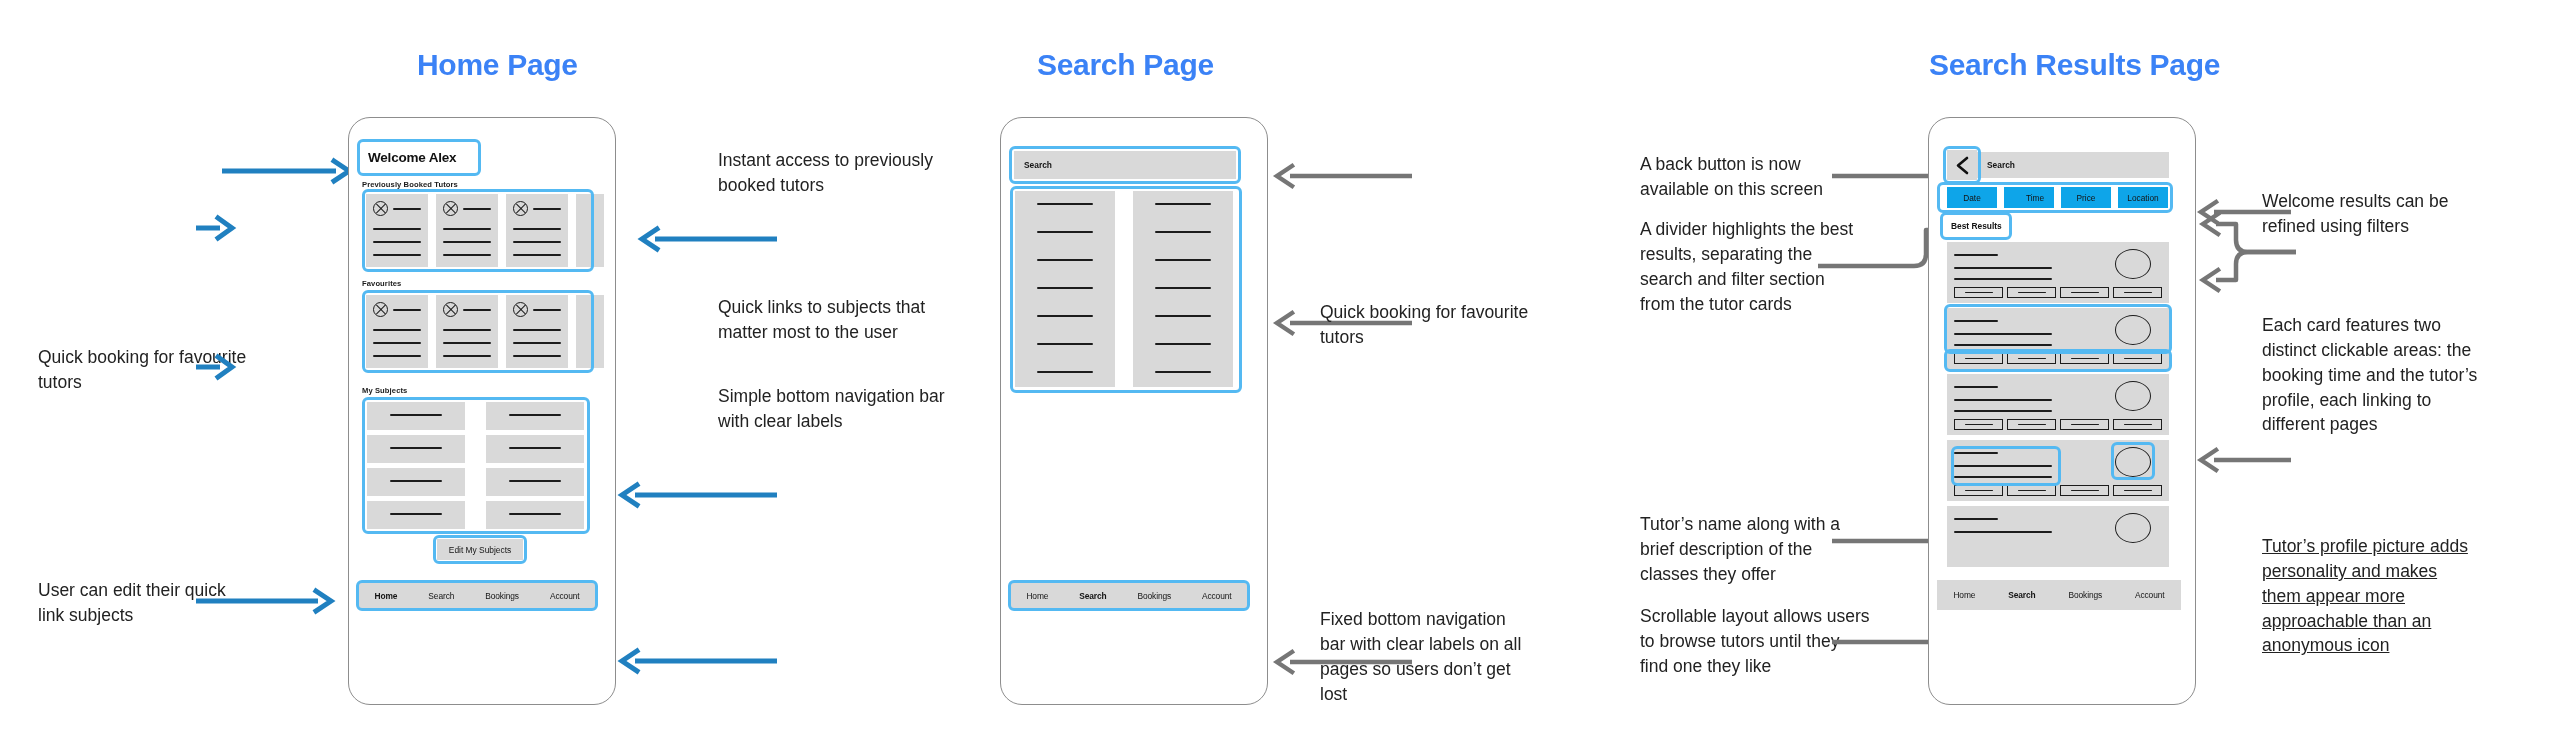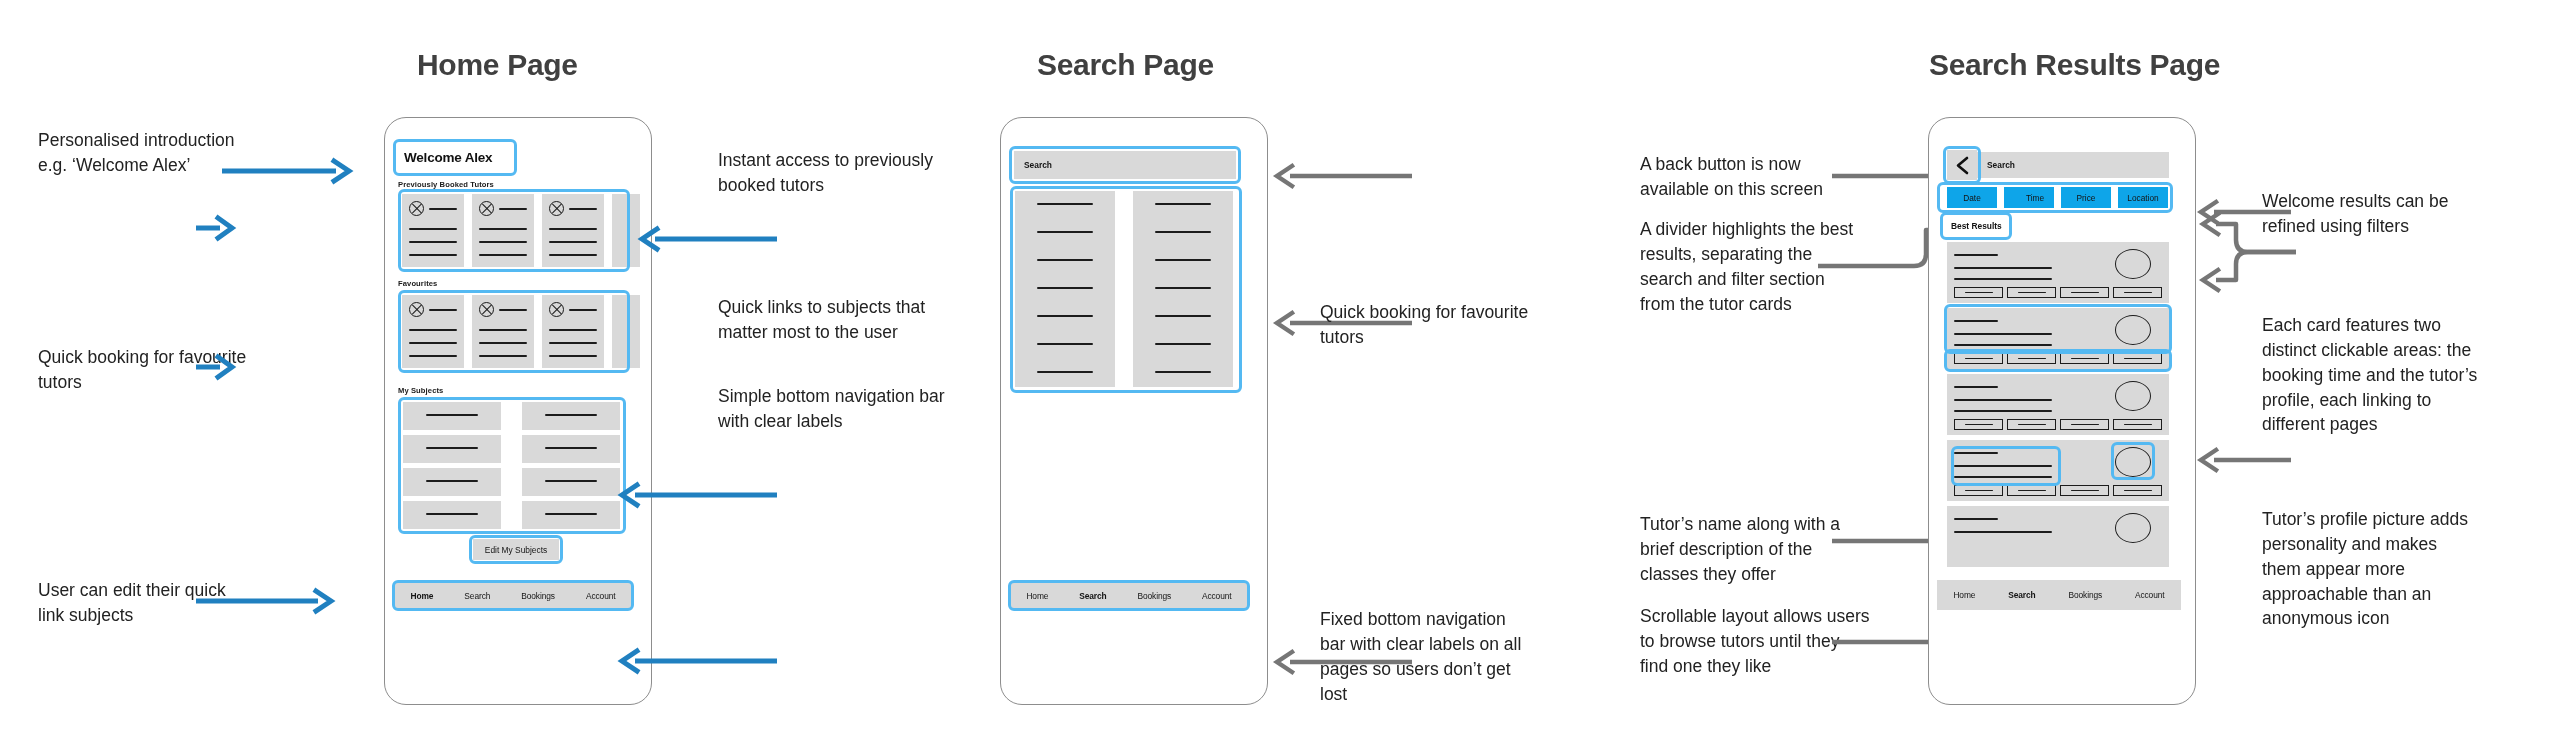--- a/index.html
+++ b/index.html
@@ -10,21 +10,21 @@
     overflow: hidden;
   }
 
   .board { position: relative; width: 2551px; height: 748px; }
 
   
   .page-title {
     position: absolute;
     font-size: 30px;
     font-weight: bold;
-    color: #404040;
+    color: #3b82f6;
     letter-spacing: -0.3px;
     white-space: nowrap;
   }
 
   
   .note {
     position: absolute;
     font-size: 17.5px;
     line-height: 1.42;
     color: #222222;
@@ -156,21 +156,20 @@
 </style>
 </head>
 <body>
 
 <div class="board">
 
   <div class="page-title" style="left:417px; top:48px;">Home Page</div>
   <div class="page-title" style="left:1037px; top:48px;">Search Page</div>
   <div class="page-title" style="left:1929px; top:48px;">Search Results Page</div>
 
-  <div class="note" style="left:38px; top:128px; width:220px;">Personalised introduction e.g. ‘Welcome Alex’</div>
   <div class="note" style="left:38px; top:345px; width:215px;">Quick booking for favourite tutors</div>
   <div class="note" style="left:38px; top:578px; width:210px;">User can edit their quick link subjects</div>
 
   <div class="arrow" style="left:222px; top:160px;">
     <svg width="132" height="22" viewBox="0 0 132 22">
       <line x1="0" y1="11" x2="114" y2="11" stroke="#2080c0" stroke-width="5"></line>
       <polyline points="112,1 127,11 112,21" fill="none" stroke="#2080c0" stroke-width="5" stroke-linecap="square"></polyline>
     </svg>
   </div>
   <div class="arrow" style="left:196px; top:217px;">
@@ -185,21 +184,21 @@
       <polyline points="22,1 36,11 22,21" fill="none" stroke="#2080c0" stroke-width="5" stroke-linecap="square"></polyline>
     </svg>
   </div>
   <div class="arrow" style="left:196px; top:590px;">
     <svg width="140" height="22" viewBox="0 0 140 22">
       <line x1="0" y1="11" x2="122" y2="11" stroke="#2080c0" stroke-width="5"></line>
       <polyline points="120,1 135,11 120,21" fill="none" stroke="#2080c0" stroke-width="5" stroke-linecap="square"></polyline>
     </svg>
   </div>
 
-  <div class="phone" style="left:384px; top:117px; width:268px; height:588px;">
+  <div class="phone" style="left:348px; top:117px; width:268px; height:588px;">
     <div class="screen">
 
       <div class="welcome" style="left:12px; top:25px; width:116px; height:29px;">Welcome Alex</div>
       <div class="hl" style="left:8px; top:21px; width:124px; height:37px;"></div>
 
       <div class="sect-label" style="left:13px; top:62px;">Previously Booked Tutors</div>
 
       <div class="tcard" style="left:17px; top:76px; width:62px; height:73px;">
         <div class="av" style="left:7px; top:7px; width:15px; height:15px;"></div>
         <div class="line-dark" style="position:absolute; left:27px; top:14px; width:28px;"></div>
@@ -562,15 +561,15 @@
     </svg>
   </div>
   <div class="note" style="left:2262px; top:313px; width:218px;">Each card features two distinct clickable areas: the booking time and the tutor’s profile, each linking to different pages</div>
 
   <div class="arrow" style="left:2196px; top:449px;">
     <svg width="95" height="22" viewBox="0 0 95 22">
       <line x1="95" y1="11" x2="18" y2="11" stroke="#767676" stroke-width="4.5"></line>
       <polyline points="20,1 5,11 20,21" fill="none" stroke="#767676" stroke-width="4.5" stroke-linecap="square"></polyline>
     </svg>
   </div>
-  <div class="note" style="left:2262px; top:507px; width:218px;">Tutor’s profile picture adds personality and makes them appear more approachable than an anonymous icon</div>
+  <div class="note" style="left:2262px; top:534px; width:218px;text-decoration:underline;">Tutor’s profile picture adds personality and makes them appear more approachable than an anonymous icon</div>
 
 </div>
 
 </body></html>

